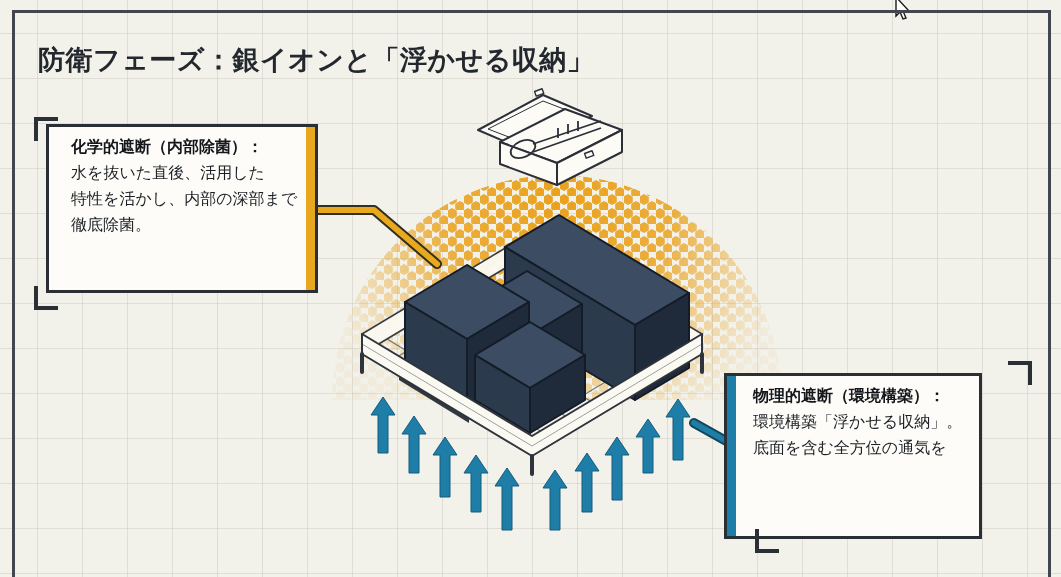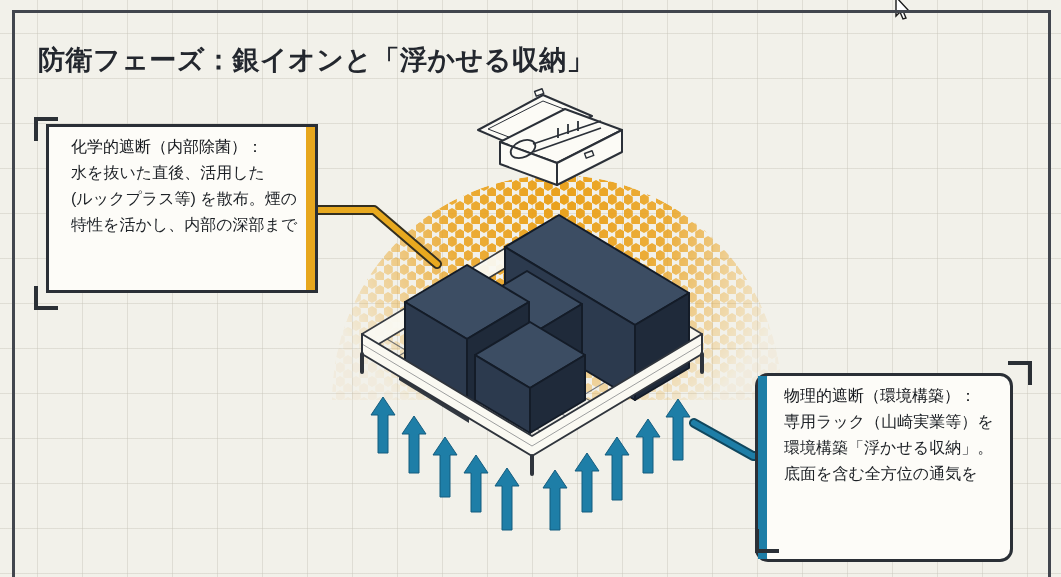--- a/index.html
+++ b/index.html
@@ -22,25 +22,25 @@
     font-size:27px;font-weight:800;color:#23272e;letter-spacing:.5px;
     white-space:nowrap;
     margin-top:12px;
   }
   .callout{
     position:absolute;background:#fdfcf8;border:3px solid #2a2f36;
     box-sizing:border-box;color:#1c2025;font-size:16px;line-height:26px;
   }
   .callout .accent{position:absolute;top:0;bottom:0;width:9px;}
   .callout .txt{position:absolute;top:7px;}
-  .callout .head{font-weight:400;color:#14171c;}
+  .callout .head{font-weight:700;color:#14171c;}
   .callout-left{left:46px;top:124px;width:272px;height:169px;}
   .callout-left .accent{right:0;background:#E7A71E;}
   .callout-left .txt{left:22px;right:16px;}
-  .callout-right{left:755px;top:373px;width:258px;height:189px;border-radius:13px;}
+  .callout-right{left:724px;top:373px;width:258px;height:166px;}
   .callout-right .accent{left:0;background:#1E7EA7;}
   .callout-right .txt{left:26px;right:8px;}
   .bk{position:absolute;width:20px;height:20px;}
   .bk-tl{border-top:4px solid #2b3036;border-left:4px solid #2b3036;}
   .bk-bl{border-bottom:4px solid #2b3036;border-left:4px solid #2b3036;}
   .bk-tr{border-top:4px solid #2b3036;border-right:4px solid #2b3036;}
   svg.scene{position:absolute;left:0;top:0;}
 </style>
 </head>
 <body>
@@ -176,32 +176,31 @@
 
   <div class="frame"></div>
 
   <div class="page-title">防衛フェーズ：銀イオンと「浮かせる収納」</div>
 
   <div class="callout callout-left">
     <div class="accent"></div>
     <div class="txt">
       <div class="head">化学的遮断（内部除菌）：</div>
       <div>水を抜いた直後、活用した</div>
-      <div>(ルックプラス等) を散布。煙の</div>
       <div>特性を活かし、内部の深部まで</div>
+      <div>徹底除菌。</div>
     </div>
   </div>
   <div class="bk bk-tl" style="left:34px;top:117px;"></div>
   <div class="bk bk-bl" style="left:34px;top:286px;"></div>
 
   <div class="callout callout-right">
     <div class="accent"></div>
     <div class="txt">
       <div class="head">物理的遮断（環境構築）：</div>
-      <div>専用ラック（山崎実業等）を</div>
       <div>環境構築「浮かせる収納」。</div>
       <div>底面を含む全方位の通気を</div>
     </div>
   </div>
   <div class="bk bk-tr" style="left:1008px;top:361px;"></div>
   <div class="bk bk-bl" style="left:755px;top:529px;"></div>
 
 </div>
 
 </body></html>

